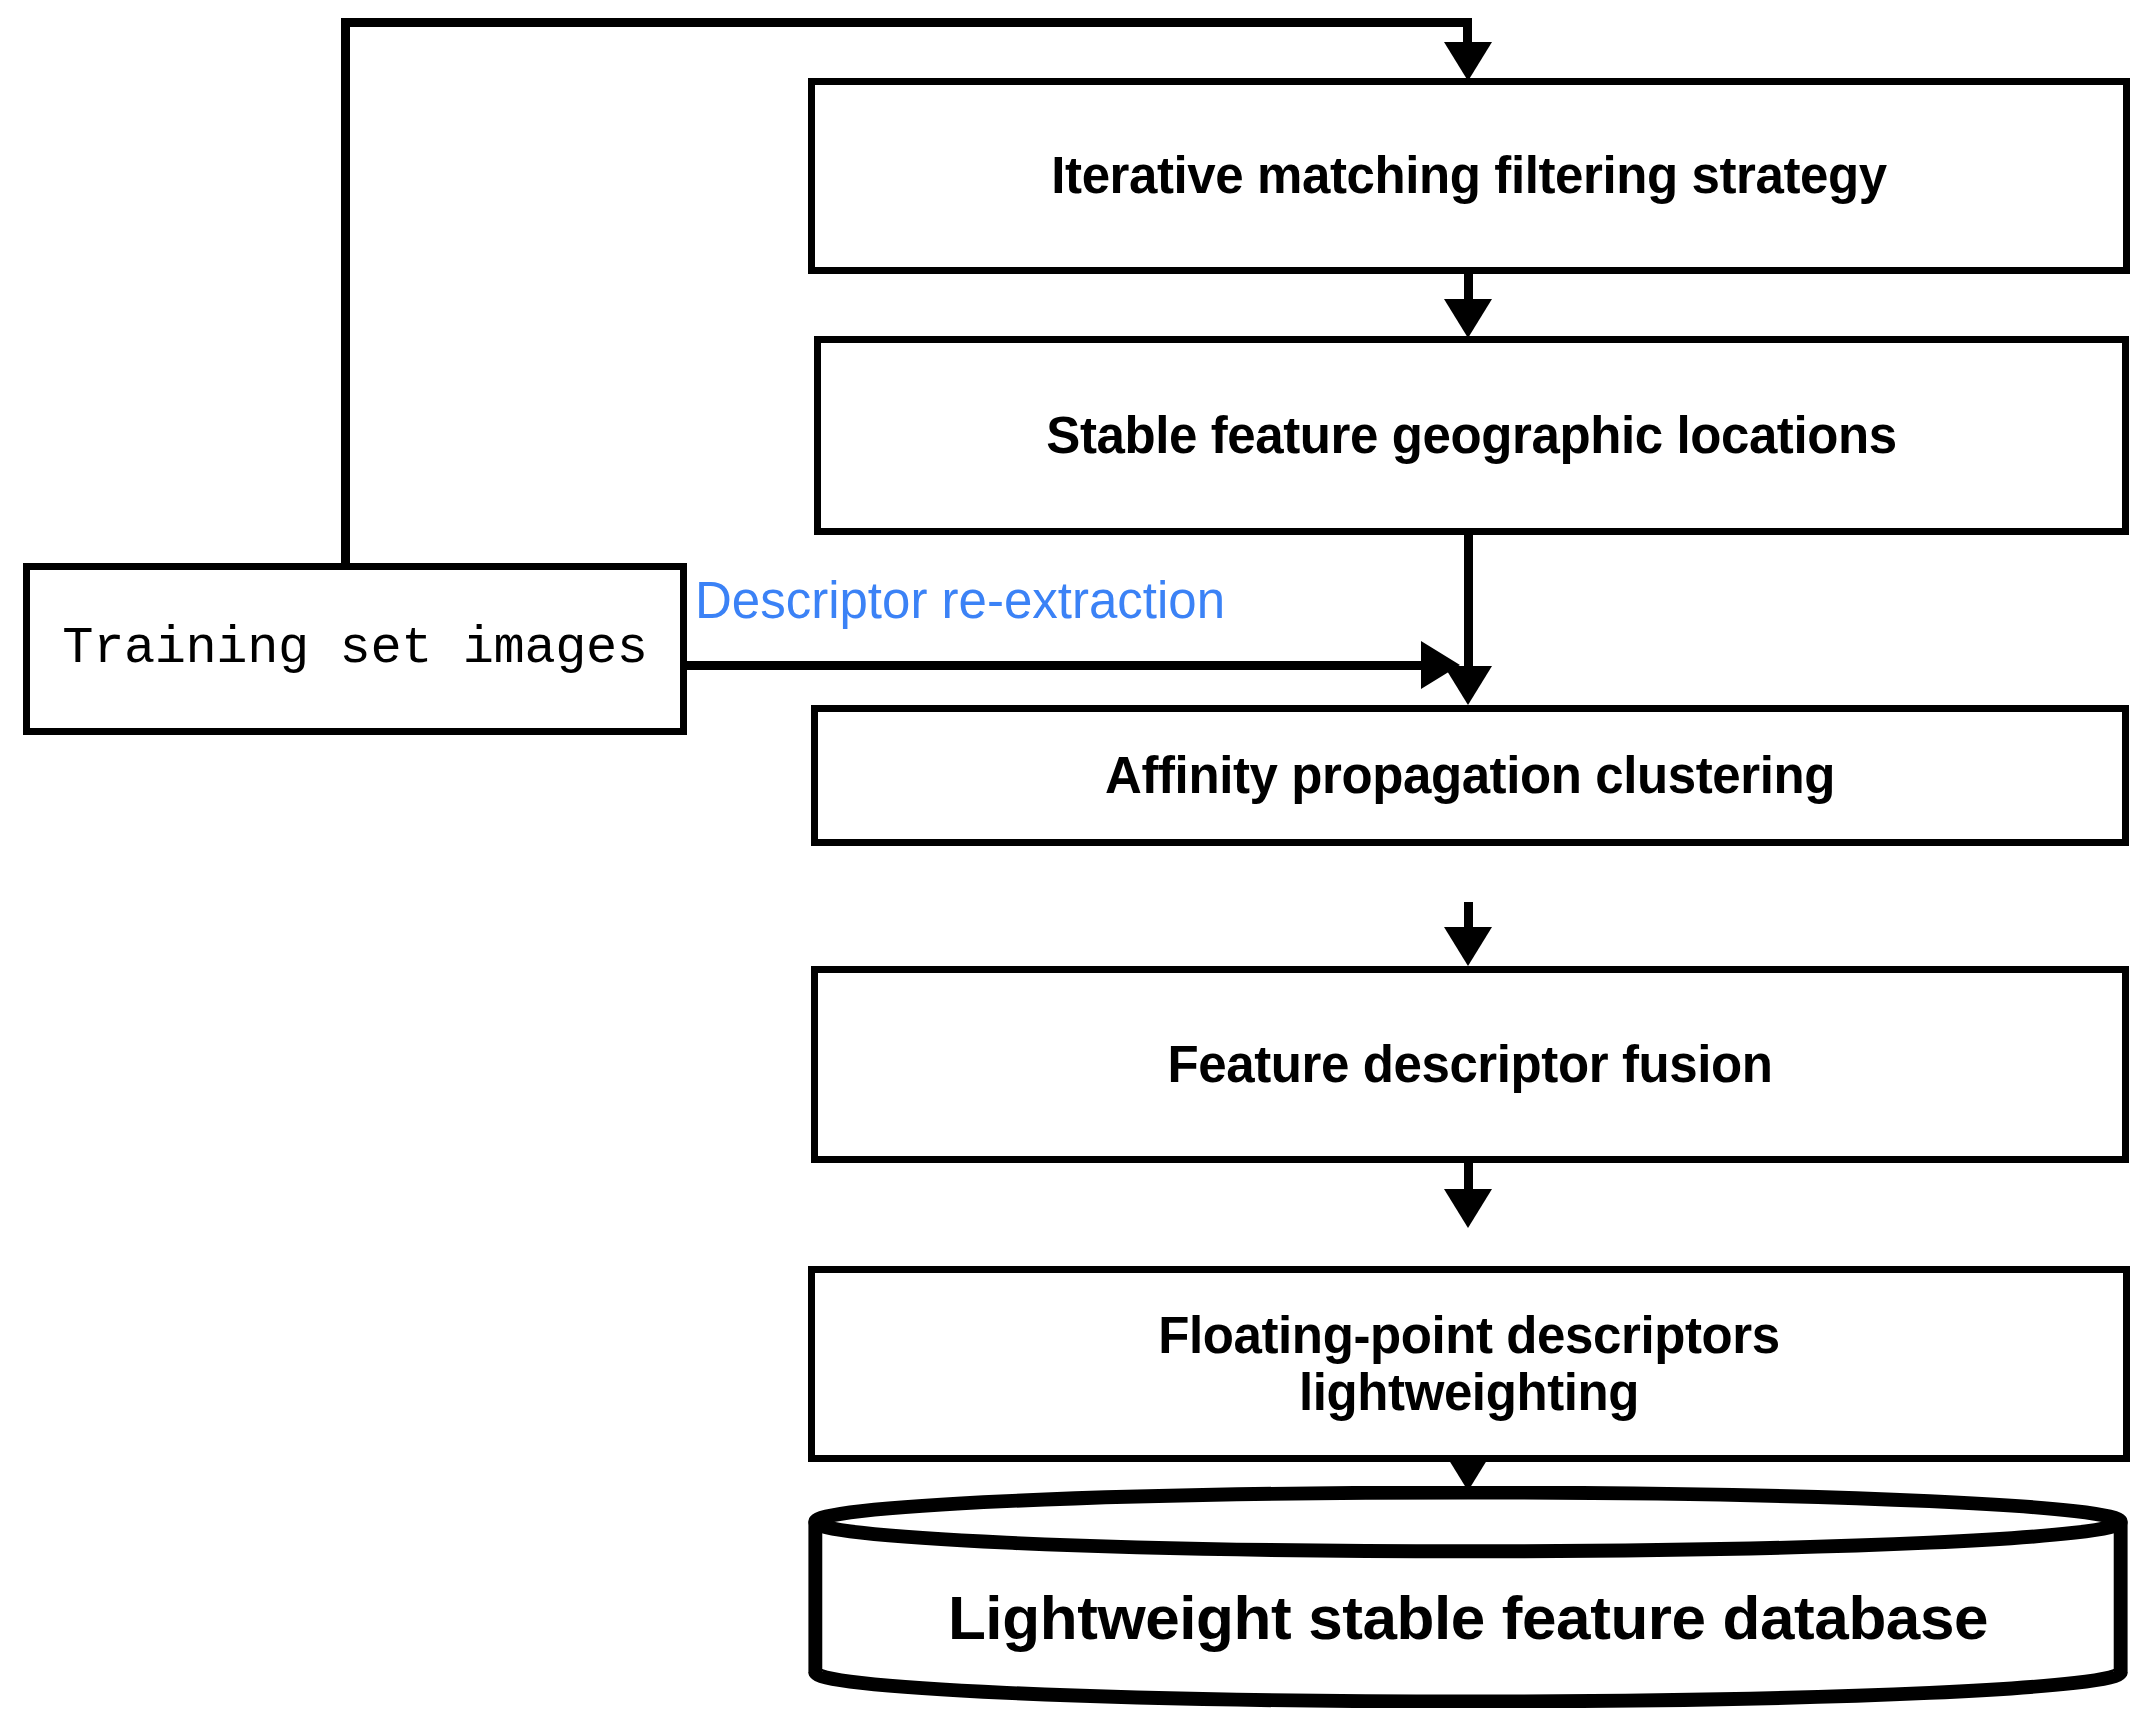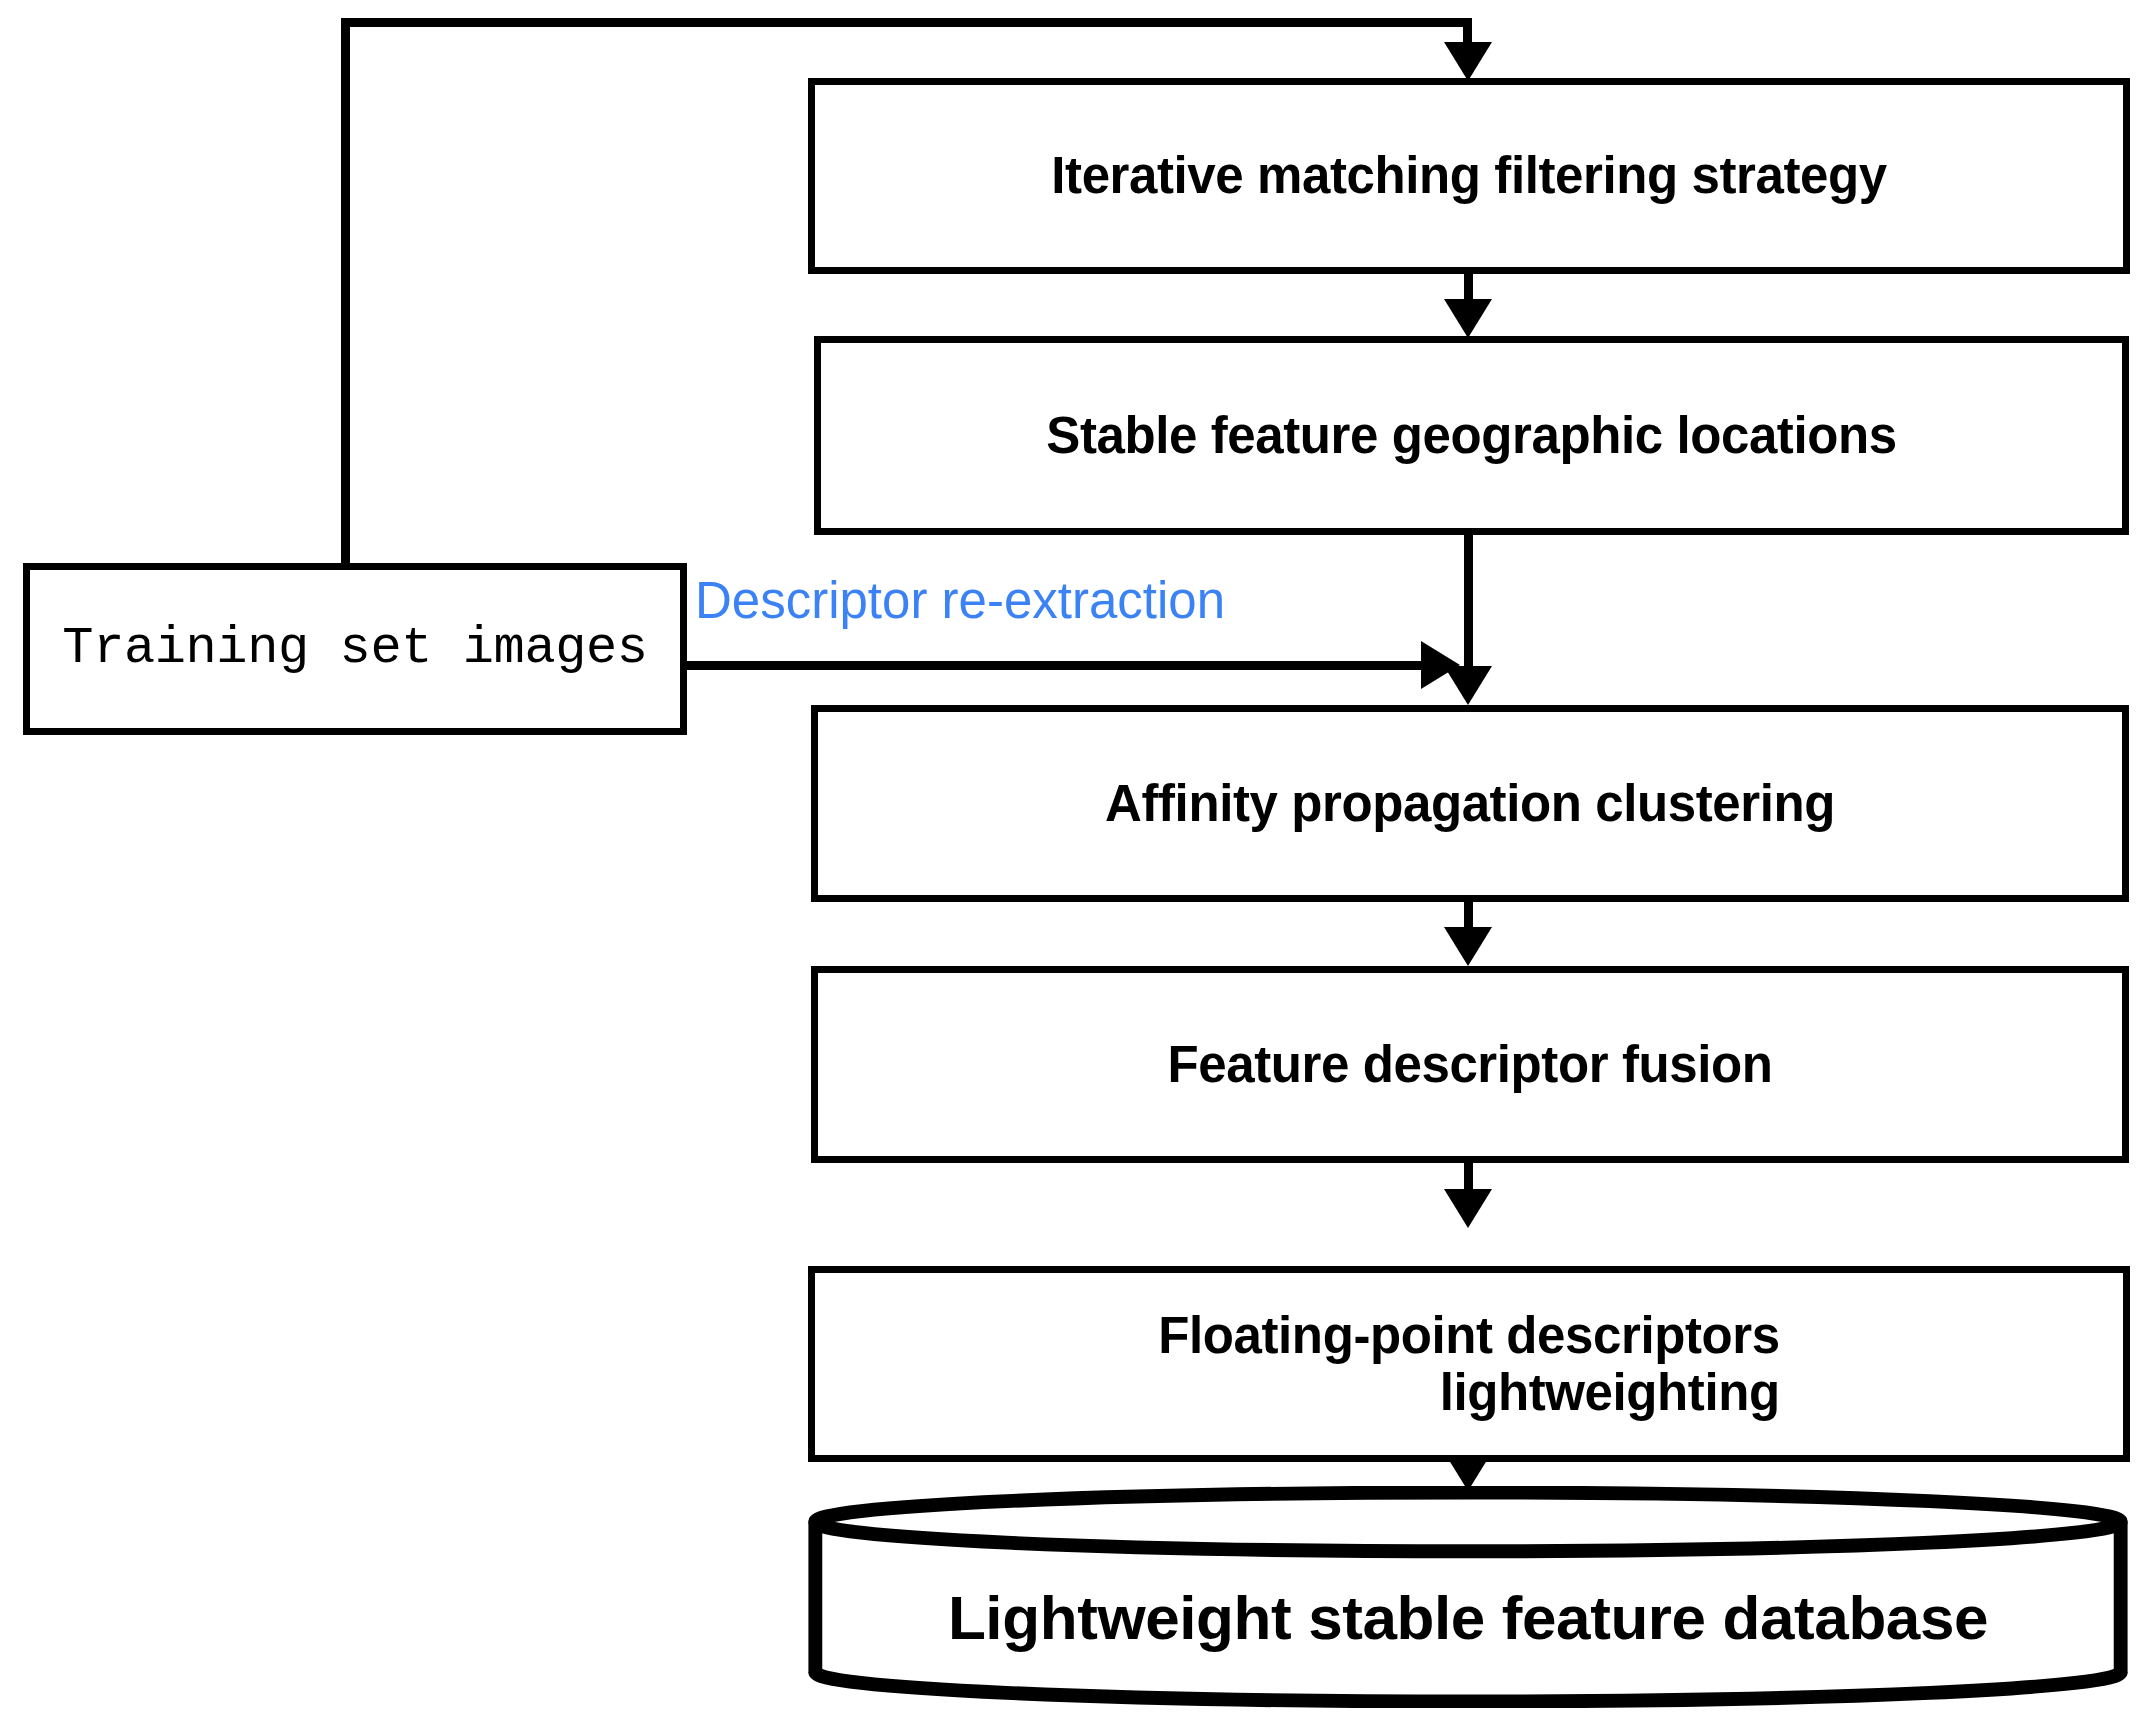--- a/index.html
+++ b/index.html
@@ -16,36 +16,36 @@
     overflow: hidden;
   }
   .node {
     position: absolute;
     box-sizing: border-box;
     border: 7.3px solid #000000;
     background: #ffffff;
     display: flex;
     align-items: center;
     justify-content: center;
-    text-align: right;
+    text-align: center;
     color: #000000;
     line-height: 1.12;
     z-index: 3;
   }
   .node .label {
     font-size: 51px;
     font-weight: 700;
     letter-spacing: -0.4px;
     padding: 0 16.3px;
   }
   
   #node-iterative   { left: 808px;  top: 78px;   width: 1322px; height: 196px; }
   #node-stable      { left: 814px;  top: 336px;  width: 1315px; height: 199px; }
   #node-training    { left: 23px;   top: 563px;  width: 664px;  height: 172px; font-family: Liberation Mono, monospace; }
-  #node-affinity    { left: 811px;  top: 705px;  width: 1318px; height: 197px; }
+  #node-affinity    { left: 811px;  top: 705px;  width: 1318px; height: 141px; }
   #node-fusion      { left: 811px;  top: 966px; width: 1318px; height: 197px; }
   #node-lightweight { left: 808px;  top: 1266px; width: 1322px; height: 196px; }
 
   #node-training .label { font-weight: 400; font-size: 52px; }
 
   
   .edge-label {
     position: absolute;
     font-size: 51px;
     font-weight: 400;

